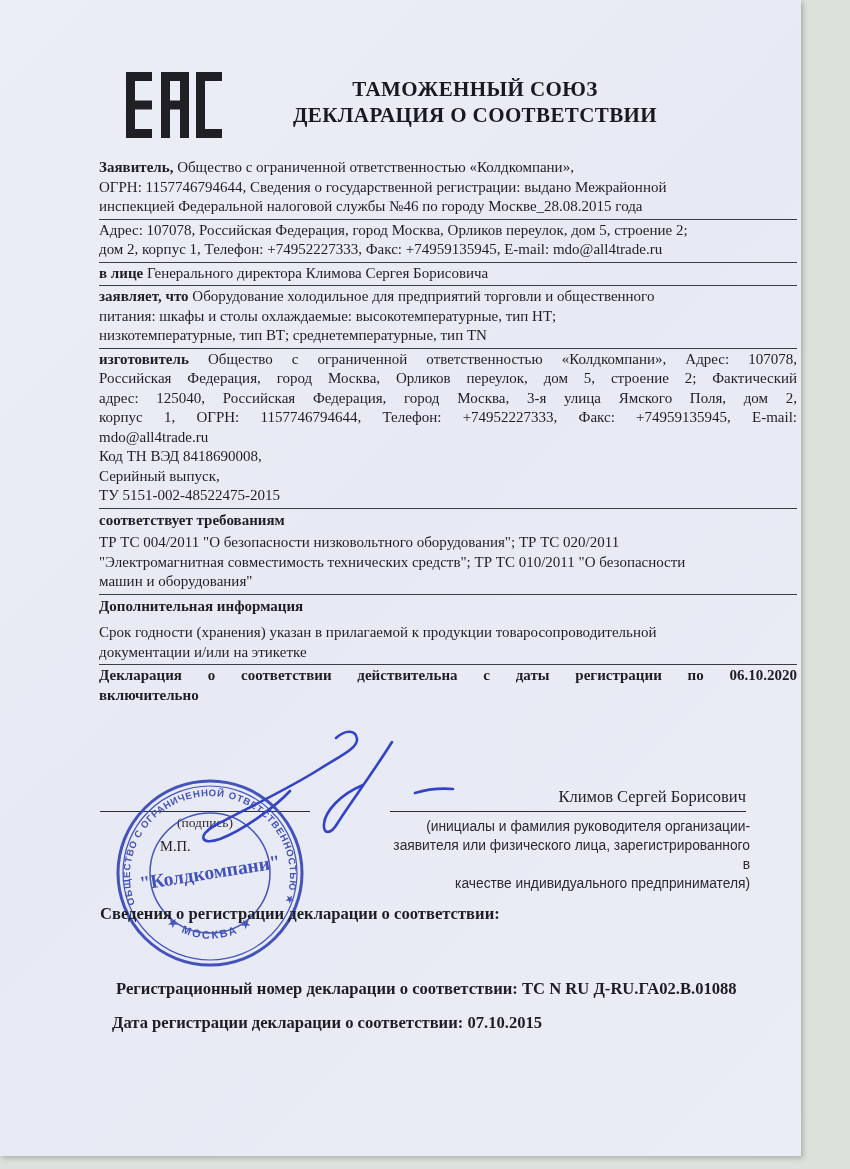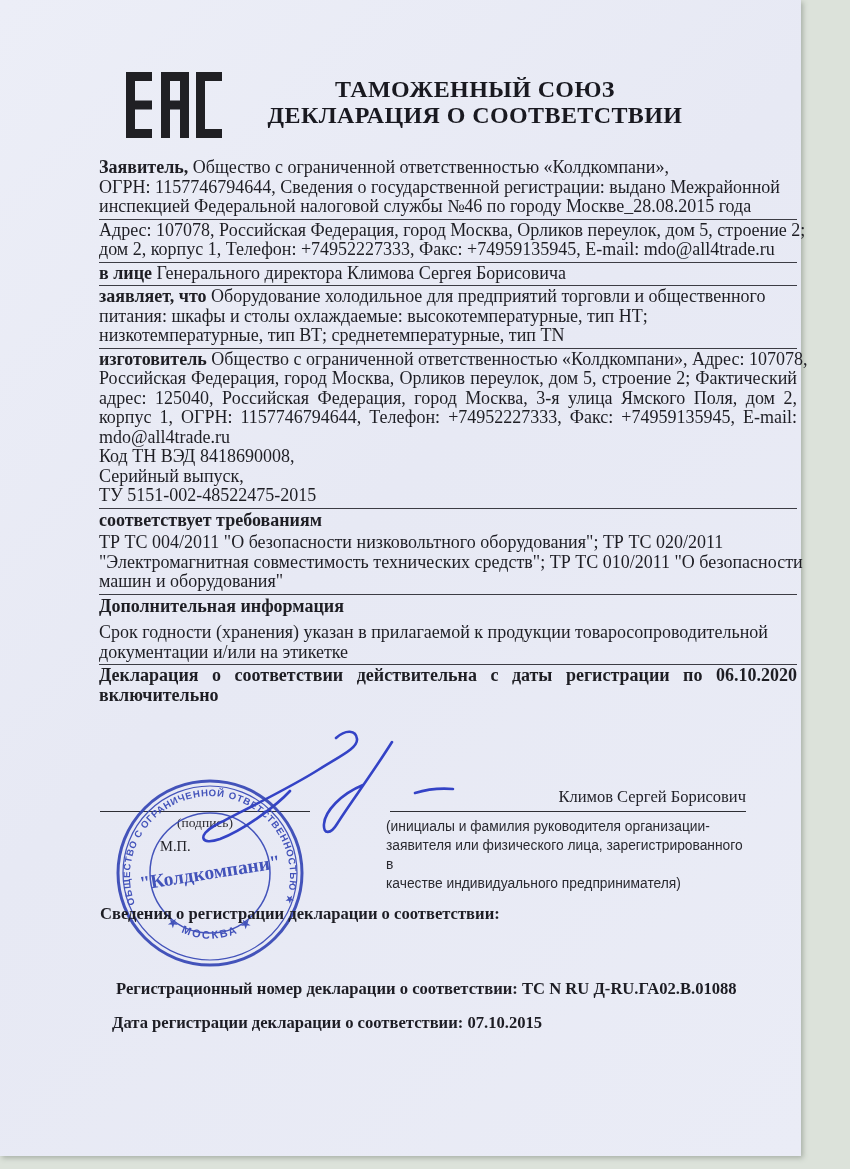--- a/index.html
+++ b/index.html
@@ -10,40 +10,40 @@
     color:#1e1e24;
   }
   .paper{
     position:absolute;left:0;top:0;width:801px;height:1156px;
     background:linear-gradient(135deg,#eceef7 0%,#e7e9f4 45%,#eaecf6 100%);
     box-shadow:2px 2px 5px rgba(70,80,70,.35);
   }
   .eac-logo{position:absolute;left:126px;top:72px;}
   .title{
     position:absolute;left:240px;top:76px;width:470px;
-    text-align:center;font-weight:bold;font-size:24px;line-height:26px;
+    text-align:center;font-weight:bold;font-size:21px;line-height:26px;
     letter-spacing:.4px;color:#191920;
   }
   .content{
     position:absolute;left:99px;top:157px;width:698px;
-    font-size:18px;line-height:19.5px;color:#1e1e24;
+    font-size:15px;line-height:19.5px;color:#1e1e24;
   }
   .sec{border-bottom:1.3px solid #3c3c44;padding:1px 0 2px 0;}
   .sec:last-child{border-bottom:none;}
   .ln{white-space:nowrap;}
   .b{font-weight:bold;}
   .head{font-weight:bold;padding:1px 0 3px 0;}
   .gap{height:4px;}
   .j{text-align:justify;text-align-last:justify;}
   
   .sigline{position:absolute;border-top:1.4px solid #2e2e34;}
   .sig-caption{position:absolute;font-size:13.5px;color:#2c2c32;text-align:center;}
   .signer-name{position:absolute;font-size:16.5px;color:#23232a;text-align:right;}
   .name-caption{
-    position:absolute;text-align:left;
+    position:absolute;text-align:right;
     font-family:"Liberation Sans","DejaVu Sans",sans-serif;
     font-size:13.8px;line-height:19px;color:#2a2a30;
   }
   .mp{position:absolute;font-size:14.5px;color:#222228;}
   .reg{position:absolute;font-weight:bold;font-size:16.6px;white-space:nowrap;color:#1d1d24;}
   .stamp-svg{position:absolute;left:113px;top:776px;opacity:.92;}
   .sign-svg{position:absolute;left:140px;top:722px;opacity:.95;}
 </style>
 </head>
 <body>

